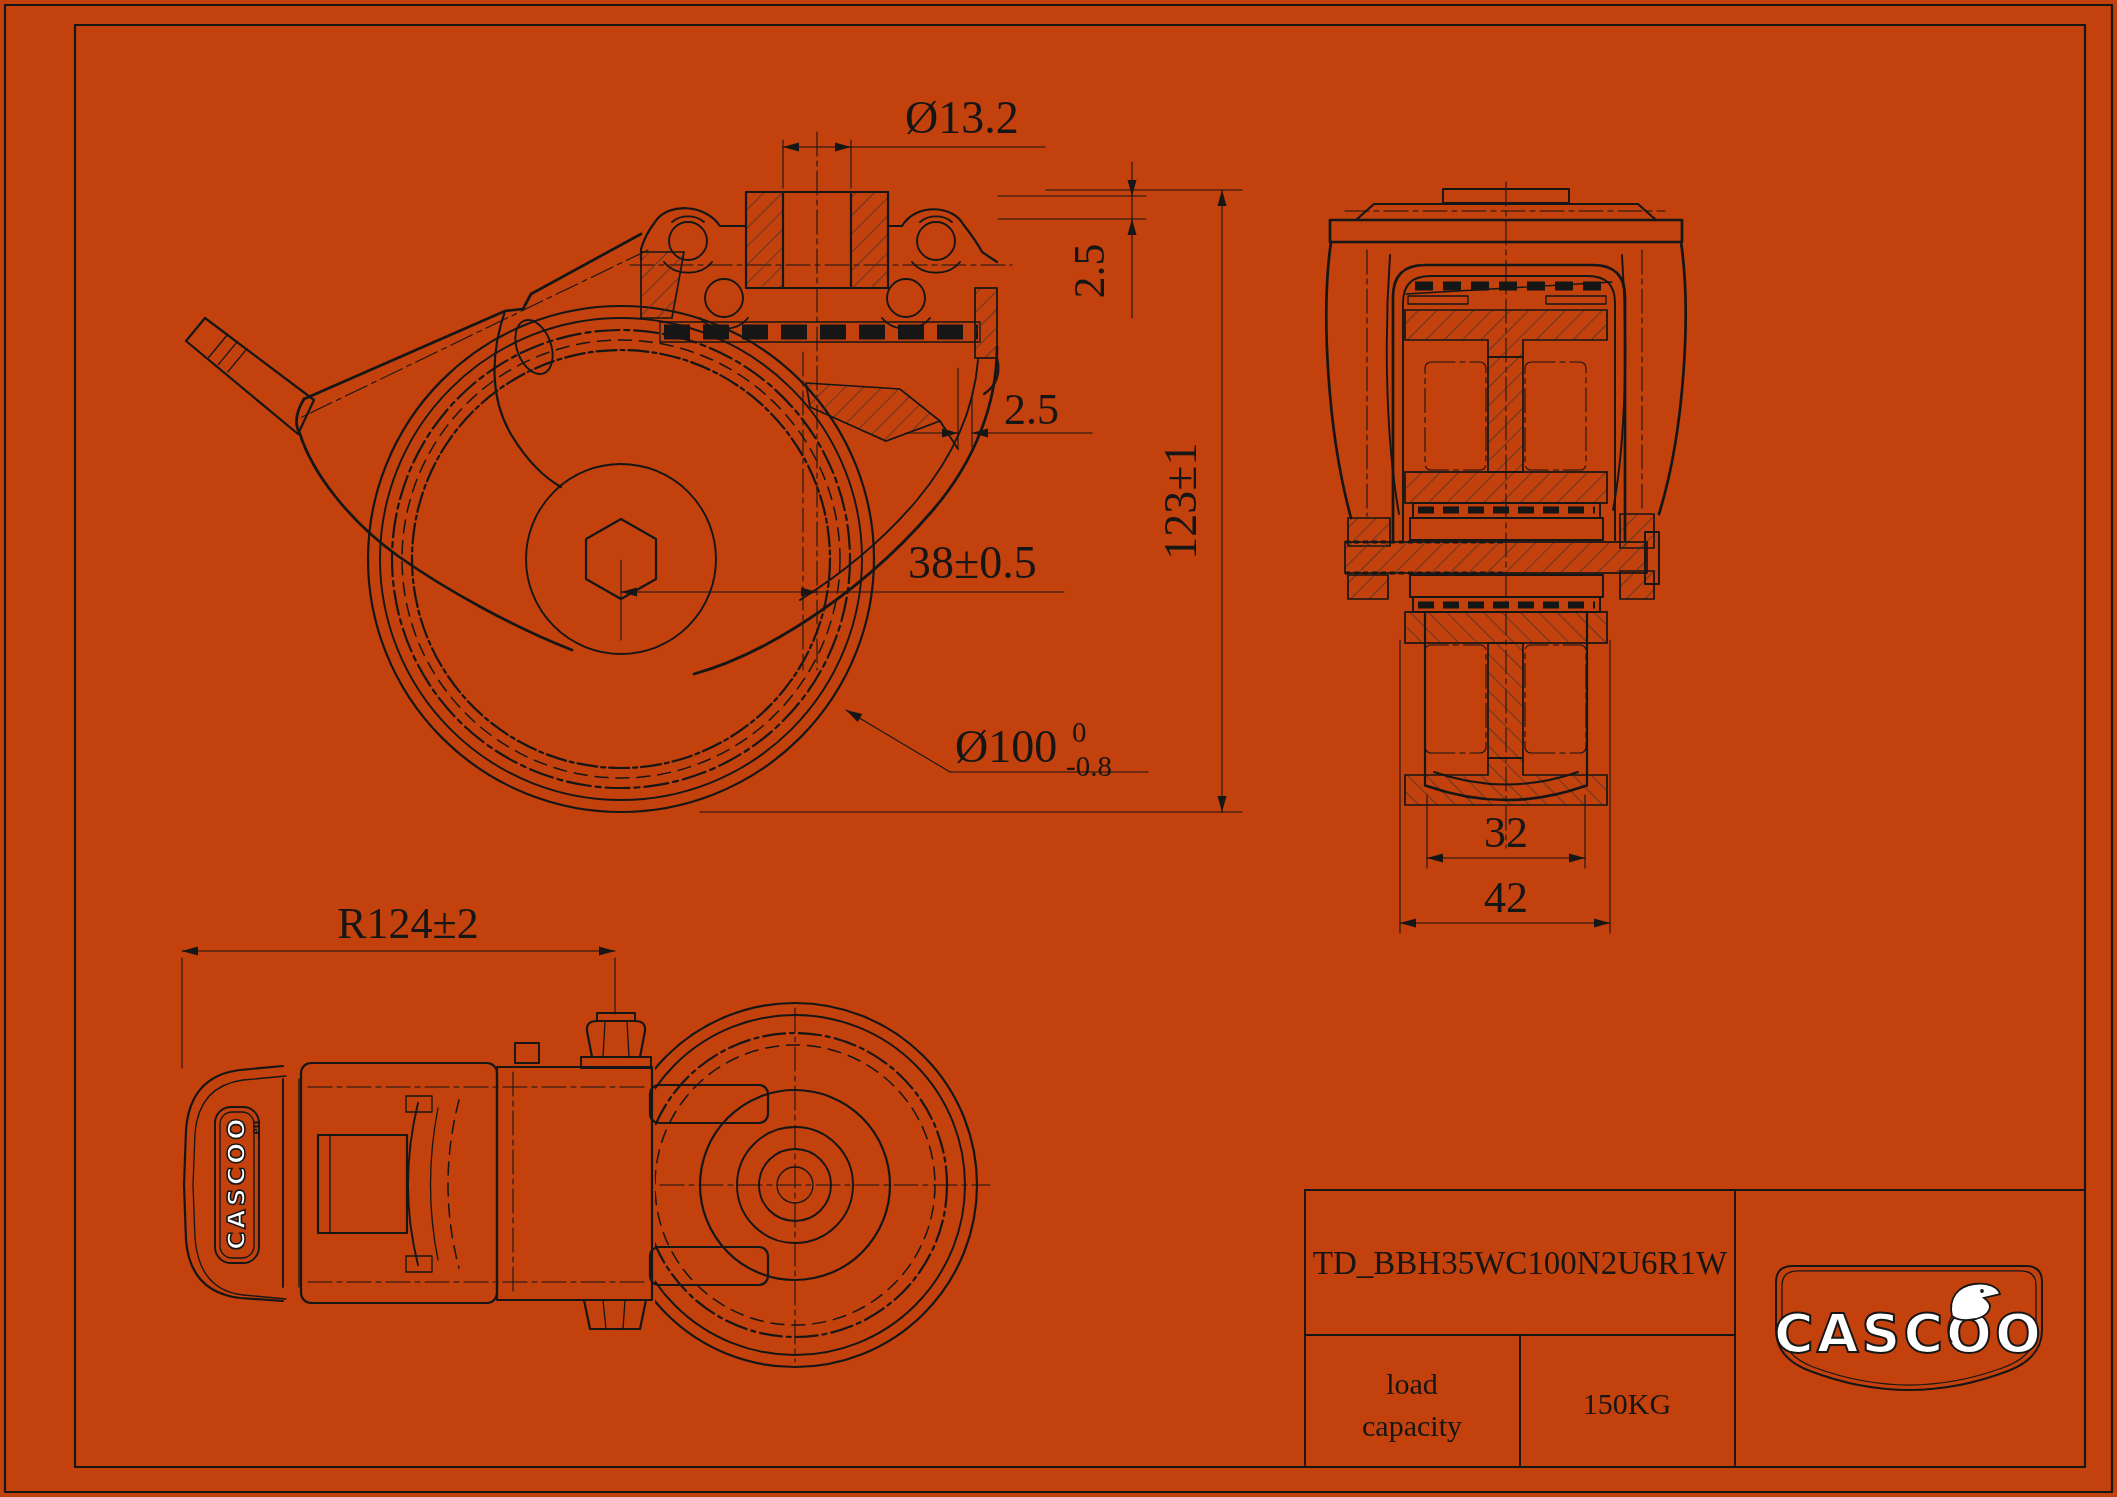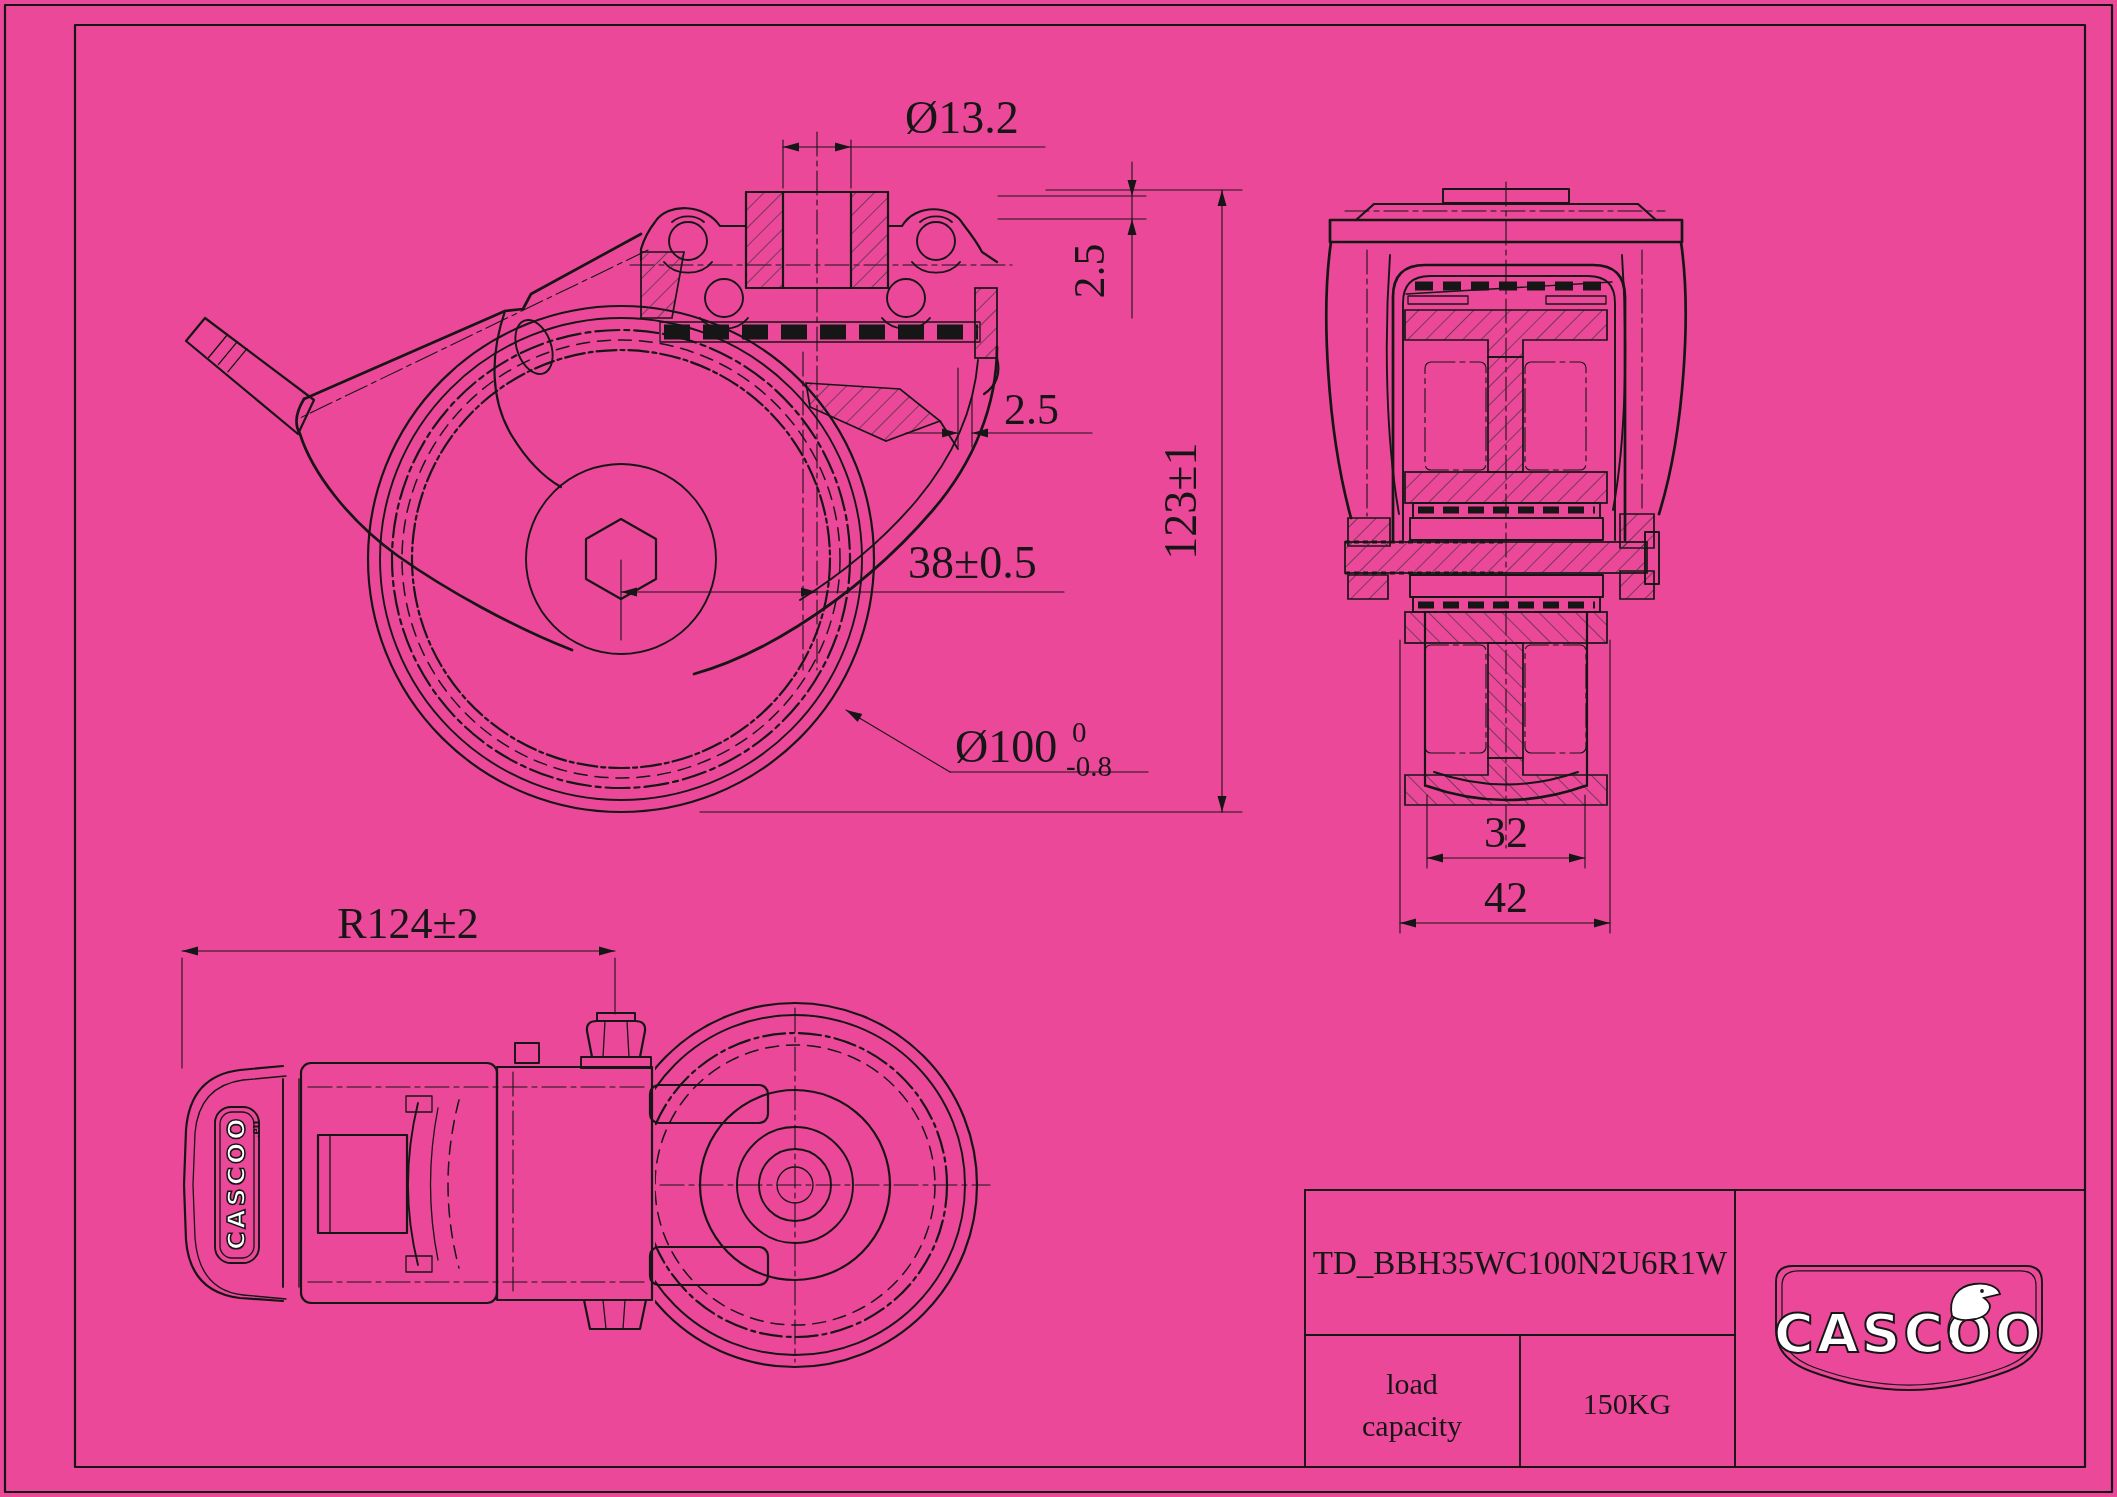--- a/index.html
+++ b/index.html
@@ -1,16 +1,16 @@
 <!DOCTYPE html>
 <html><head>
 <meta charset="utf-8">
 <style>
   html,body{margin:0;padding:0;background:#d8d8d8;}
-  .sheet{position:relative;width:2117px;height:1497px;background:#ec4899;overflow:hidden;}
+  .sheet{position:relative;width:2117px;height:1497px;background:#c2410c;overflow:hidden;}
   svg{position:absolute;left:0;top:0;}
   .ln{fill:none;stroke:#161616;stroke-width:2.2;stroke-linecap:round;stroke-linejoin:round}
   .thk{stroke-width:2.7}
   .md{stroke-width:1.9}
   .tn{stroke-width:1.3}
   .dim{stroke-width:1.1}
   .cl{stroke-width:1.1;stroke-dasharray:24 5 5 5}
   .hid{stroke-width:1.5;stroke-dasharray:13 8}
   .hatch{fill:url(#h);stroke:#161616;stroke-width:1.7}
   .fillb{fill:#161616;stroke:none}

